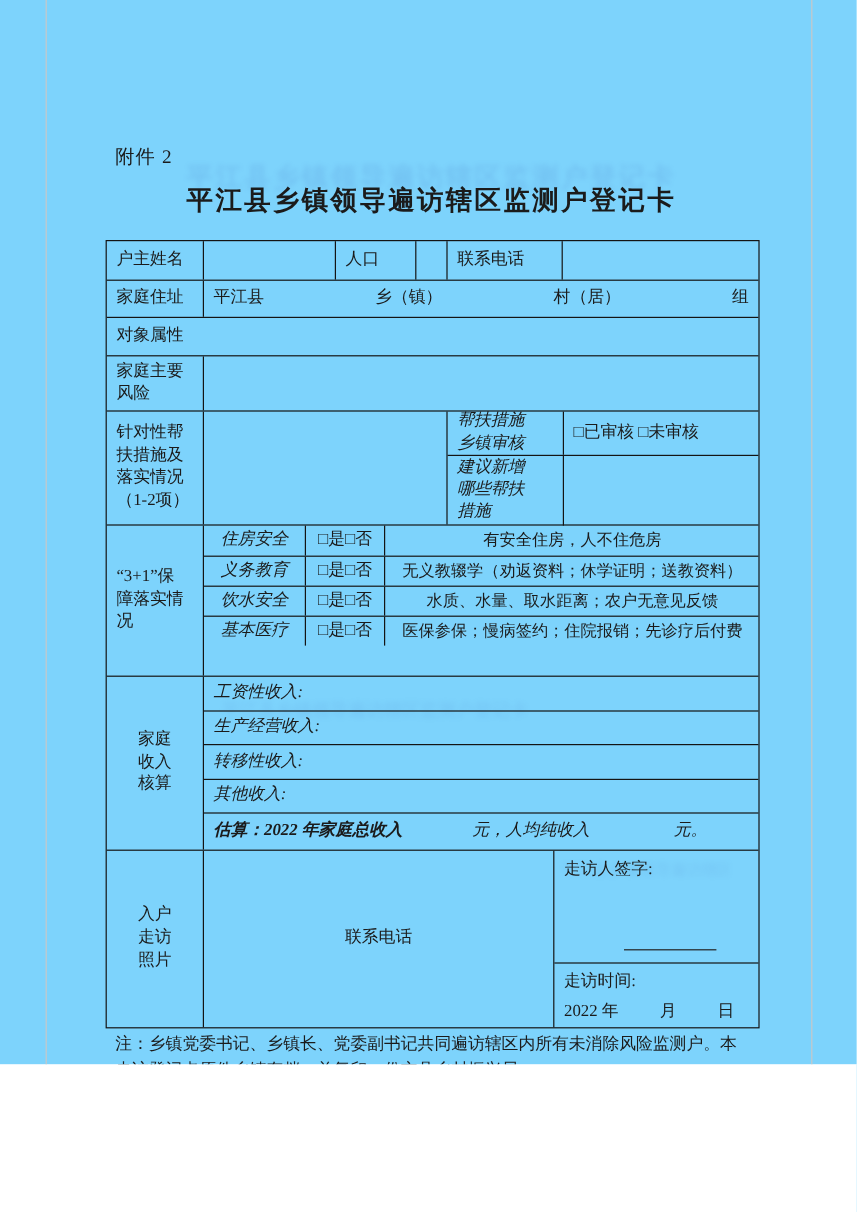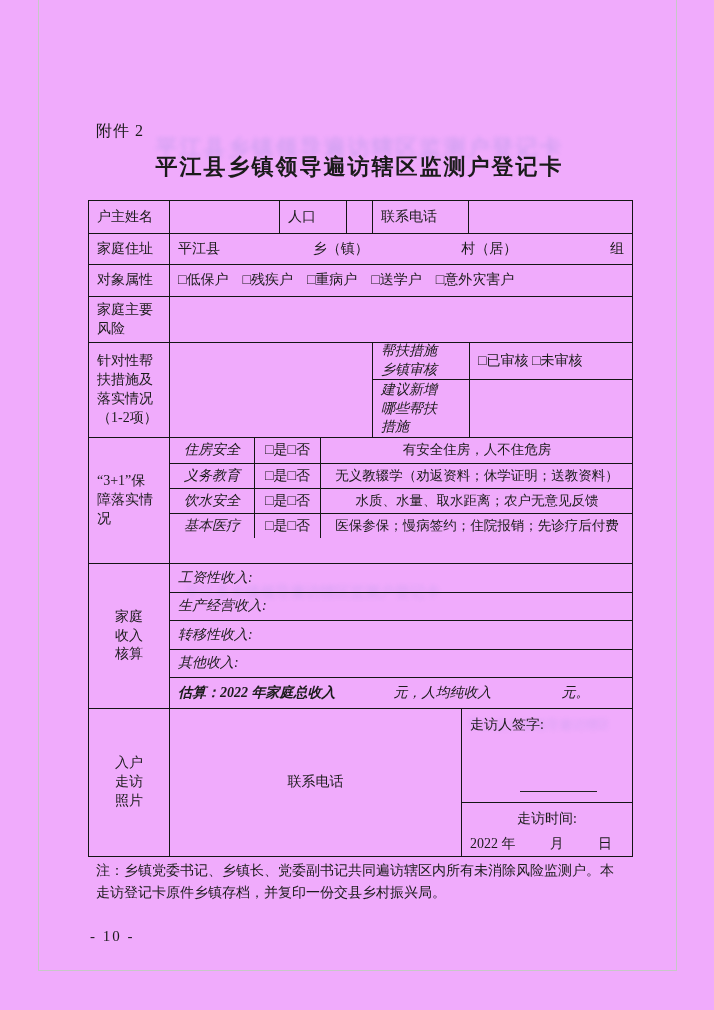--- a/index.html
+++ b/index.html
@@ -1,17 +1,17 @@
 <!DOCTYPE html>
 <html><head>
 <meta charset="utf-8">
 <style>
   html,body { margin:0; padding:0; background:#ffffff; }
   .sheet {
-    position:relative; width:714px; height:1010px; background:#f0abfc;
+    position:relative; width:714px; height:887px; background:#7dd3fc;
     font-family:"Liberation Serif", serif; color:#1b1b1b; overflow:hidden;
     font-size:14px;
   }
   
   .edge { position:absolute; background:#c7c7c7; }
   .edge-left  { left:38px;  top:0; width:1px; height:971px; }
   .edge-right { left:676px; top:0; width:1px; height:971px; }
   .edge-bottom{ left:38px;  top:970px; width:639px; height:1px; }
 
   
@@ -47,21 +47,21 @@
   .addr-cell { justify-content:space-between; }
 
   .est-prefix { font-weight:600; }
   .est-mid { margin-left:58px; }
   .est-end { margin-left:70px; }
 
   .sig-box { position:relative; height:93px; box-sizing:border-box; padding:7px 8px; }
   .sig-line { position:absolute; left:58px; bottom:10px; width:77px;
               border-bottom:1.2px solid #222; }
   .time-box { height:55px; box-sizing:border-box; border-top:1px solid #141414;
-              padding:7px 8px;text-align:center; }
+              padding:7px 8px; }
   .date-line { display:flex; justify-content:space-between; padding-right:12px; margin-top:6px; }
 
   .note { position:absolute; left:96px; top:860px; width:542px; font-size:14px;
           line-height:1.6; white-space:pre-line; }
   .pagenum { position:absolute; left:90px; top:928px; font-size:15px; letter-spacing:2px; }
 </style>
 </head>
 <body>
 
 <div class="sheet">
@@ -93,21 +93,20 @@
       <div class="cell addr-cell" style="width:463px;justify-content:space-between;">
         <span>平江县</span>
         <span>乡（镇）</span>
         <span>村（居）</span>
         <span>组</span>
       </div>
     </div>
 
     <div class="row" style="height:32px;">
       <div class="cell" style="width:80px;">对象属性</div>
-      <div class="cell" style="width:463px;">□低保户　□残疾户　□重病户　□送学户　□意外灾害户</div>
     </div>
 
     <div class="row" style="height:46px;">
       <div class="cell pre" style="width:80px;">家庭主要
 风险</div>
       <div class="cell" style="width:463px;"></div>
     </div>
 
     <div class="row" style="height:95px;">
       <div class="cell pre" style="width:80px;">针对性帮

